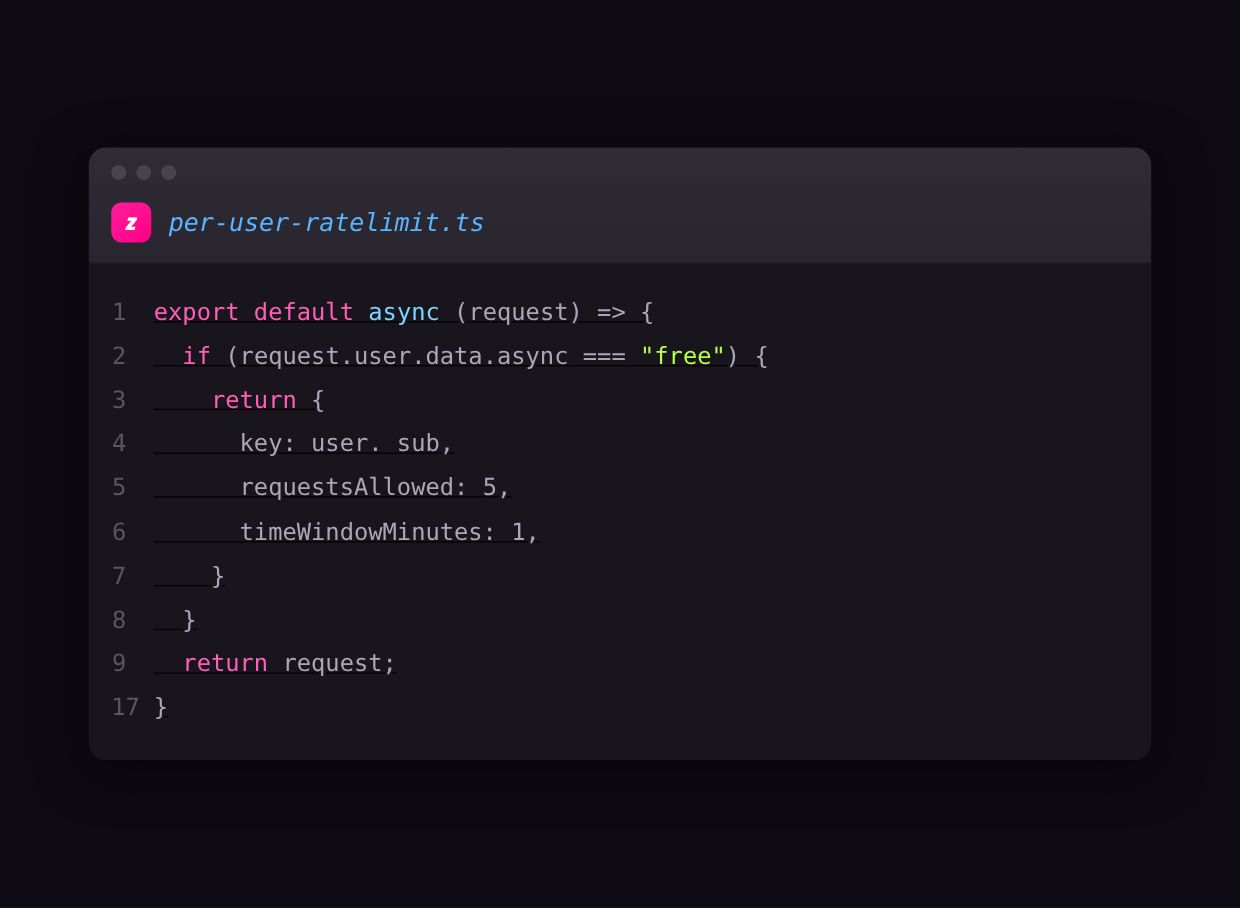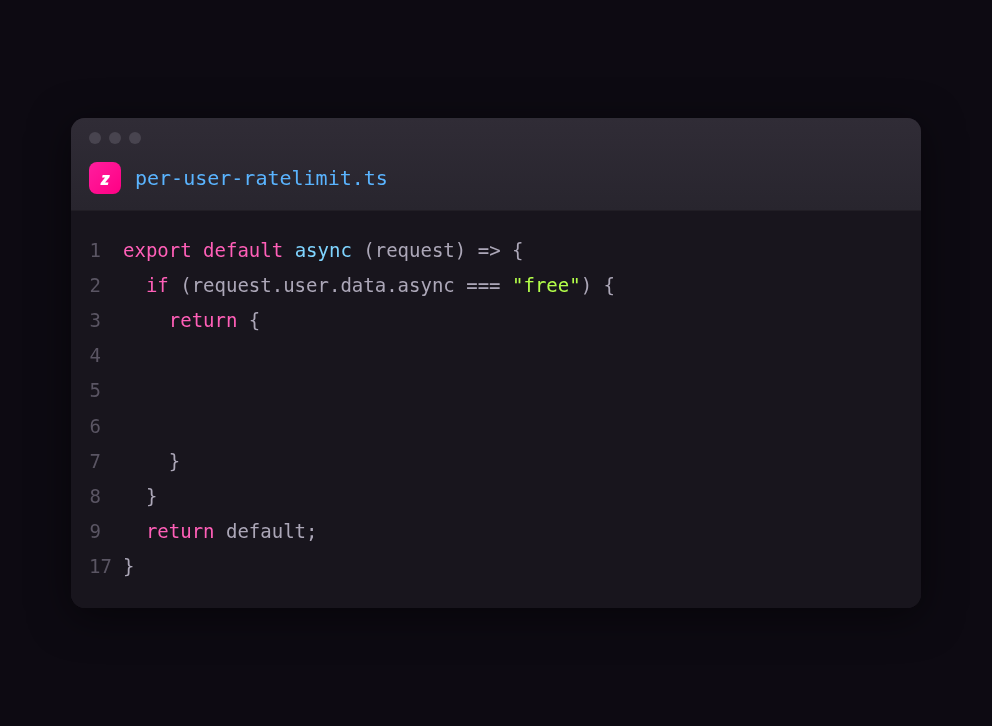--- a/index.html
+++ b/index.html
@@ -50,20 +50,21 @@
     color: #fff;
     font-weight: 900;
     font-size: 18px;
     font-style: italic;
     font-family: system-ui, sans-serif;
   }
   .filename {
     color: #5ab4ff;
     font-size: 20px;
     font-weight: 500;
+    font-style: italic;
   }
   .code-area {
     background: #18151d;
     padding: 22px 18px 24px 18px;
     border-top: 1px solid rgba(255,255,255,0.04);
   }
   .code-lines {
     font-size: 19px;
     line-height: 1.85;
   }
@@ -73,20 +74,21 @@
   .gutter {
     width: 34px;
     text-align: right;
     color: #5a5563;
     padding-right: 22px;
     user-select: none;
     flex-shrink: 0;
   }
   .code-content {
     white-space: pre;
+    text-decoration: underline;
   }
   .tok-key { color: #ff5fb8; }
   .tok-mod { color: #7fd4ff; }
   .tok-pun { color: #aca7b8; }
   .tok-id  { color: #aca7b8; }
   .tok-op  { color: #aca7b8; }
   .tok-num { color: #aca7b8; }
   .tok-str { color: #b4ff4a; }
 </style>
 </head>
@@ -113,38 +115,41 @@
         <div class="code-line">
           <span class="gutter">2</span>
           <span class="code-content"><span class="tok-pun">  </span><span class="tok-key">if</span><span class="tok-pun"> (</span><span class="tok-id">request.user.data.async</span><span class="tok-pun"> </span><span class="tok-op">===</span><span class="tok-pun"> </span><span class="tok-str">"free"</span><span class="tok-pun">) {</span></span>
         </div>
         <div class="code-line">
           <span class="gutter">3</span>
           <span class="code-content"><span class="tok-pun">    </span><span class="tok-key">return</span><span class="tok-pun"> {</span></span>
         </div>
         <div class="code-line">
           <span class="gutter">4</span>
+          <span class="code-content"><span class="tok-id">      key: user. sub,</span></span>
         </div>
         <div class="code-line">
           <span class="gutter">5</span>
+          <span class="code-content"><span class="tok-id">      requestsAllowed: </span><span class="tok-num">5</span><span class="tok-pun">,</span></span>
         </div>
         <div class="code-line">
           <span class="gutter">6</span>
+          <span class="code-content"><span class="tok-id">      timeWindowMinutes: </span><span class="tok-num">1</span><span class="tok-pun">,</span></span>
         </div>
         <div class="code-line">
           <span class="gutter">7</span>
           <span class="code-content"><span class="tok-pun">    }</span></span>
         </div>
         <div class="code-line">
           <span class="gutter">8</span>
           <span class="code-content"><span class="tok-pun">  }</span></span>
         </div>
         <div class="code-line">
           <span class="gutter">9</span>
-          <span class="code-content"><span class="tok-pun">  </span><span class="tok-key">return</span><span class="tok-id"> default;</span></span>
+          <span class="code-content"><span class="tok-pun">  </span><span class="tok-key">return</span><span class="tok-id"> request;</span></span>
         </div>
         <div class="code-line">
           <span class="gutter">17</span>
           <span class="code-content"><span class="tok-pun">}</span></span>
         </div>
       </div>
   </div>
 </div>
 
 </body></html>

